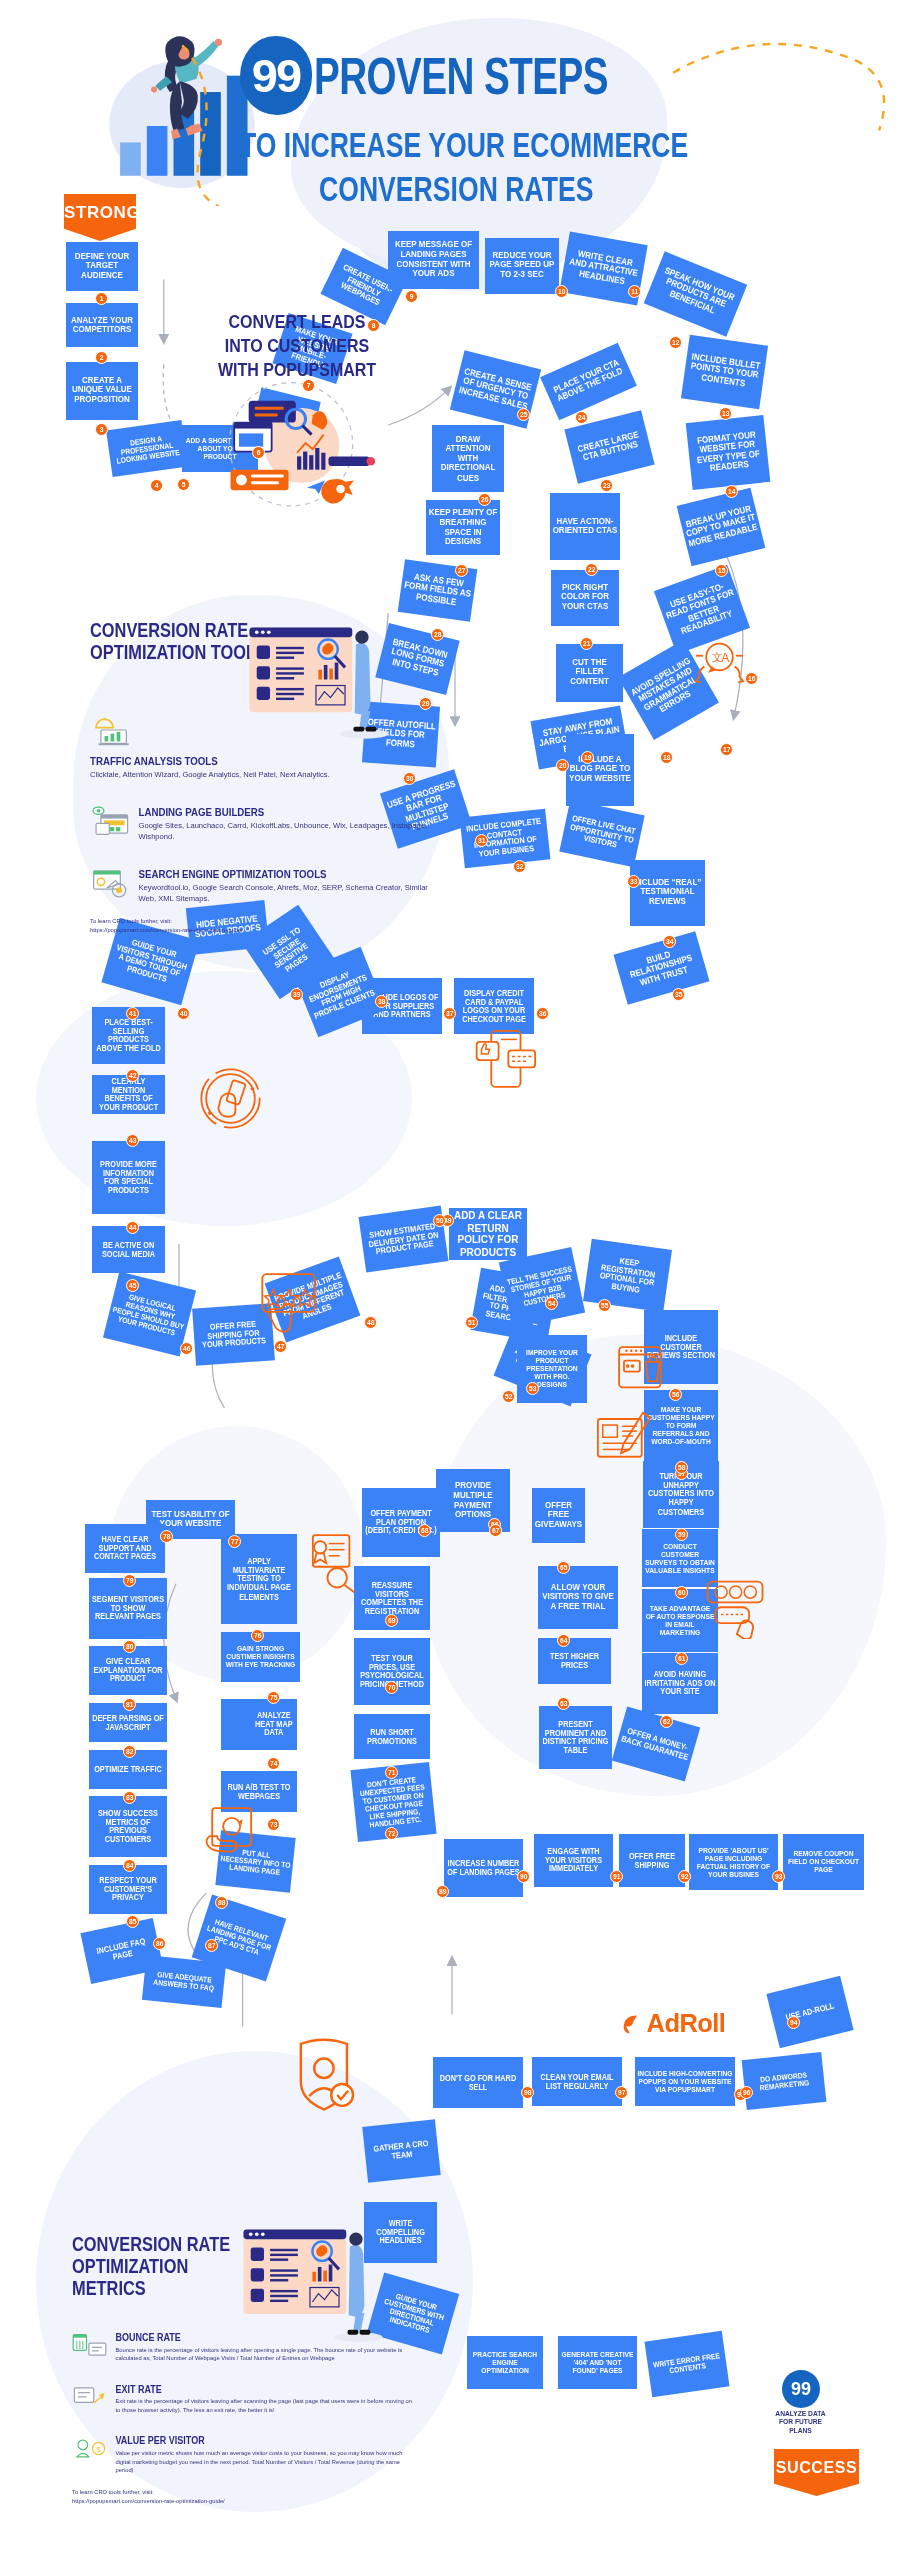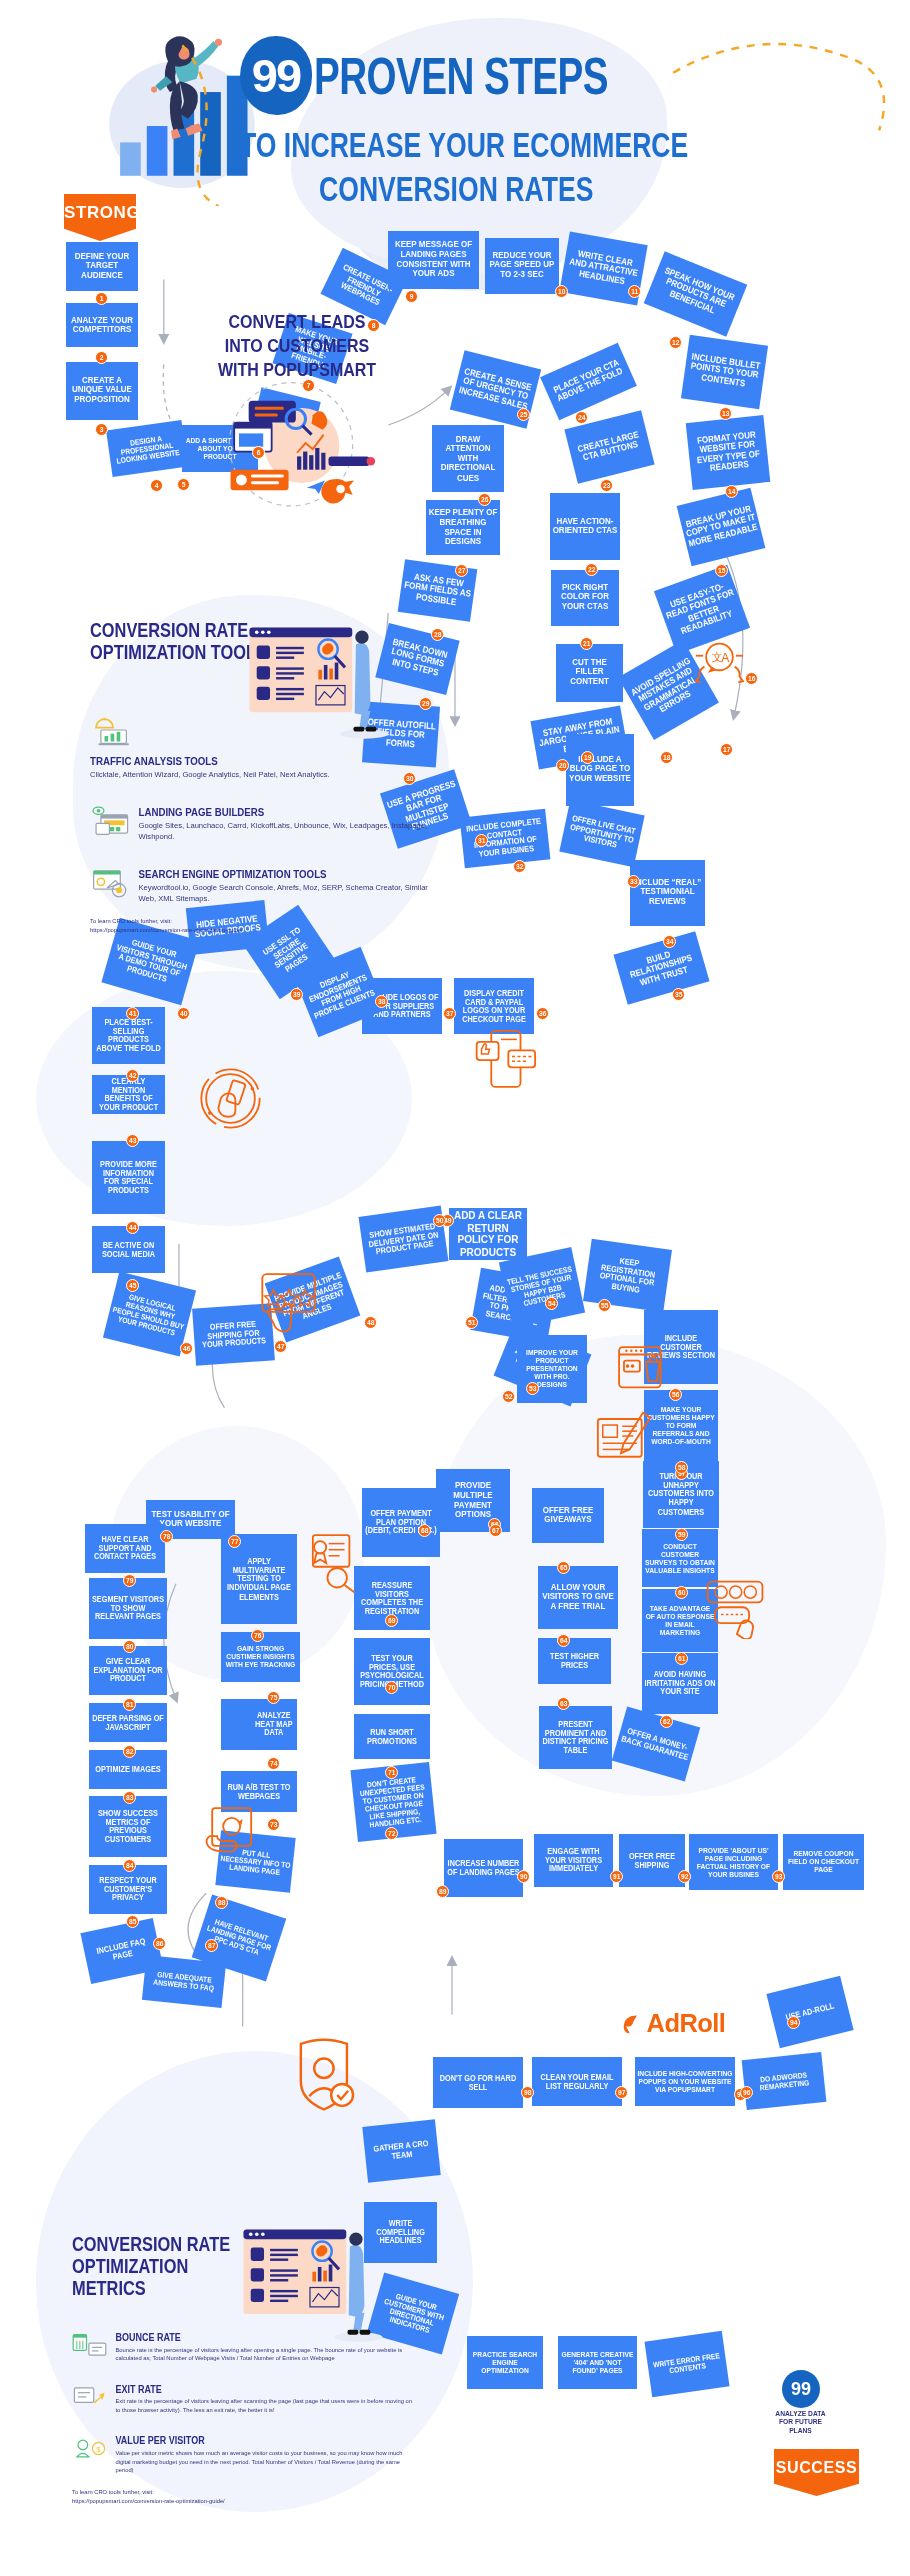--- a/index.html
+++ b/index.html
@@ -766,21 +766,21 @@
       </div>
       <div class="num" style="left: 557px; top: 1697px;">63</div>
       <div class="step" style="left: 538px; top: 1638px; width: 73px; height: 46px; font-size: 7.3px;">
         <span>TEST HIGHER PRICES</span>
       </div>
       <div class="num" style="left: 557px; top: 1634px;">64</div>
       <div class="step" style="left: 538px; top: 1566px; width: 80px; height: 63px; font-size: 8px;">
         <span>ALLOW YOUR VISITORS TO GIVE A FREE TRIAL</span>
       </div>
       <div class="num" style="left: 557px; top: 1561px;">65</div>
-      <div class="step" style="left: 532px; top: 1488px; width: 72px; height: 55px; font-size: 8px;">
+      <div class="step" style="left: 532px; top: 1488px; width: 53px; height: 55px; font-size: 8px;">
         <span>OFFER FREE GIVEAWAYS</span>
       </div>
       <div class="num" style="left: 488px; top: 1518px;">66</div>
       <div class="step" style="left: 436px; top: 1469px; width: 74px; height: 63px; font-size: 8px;">
         <span>PROVIDE MULTIPLE PAYMENT OPTIONS</span>
       </div>
       <div class="num" style="left: 489px; top: 1524px;">67</div>
       <div class="step" style="left: 362px; top: 1488px; width: 78px; height: 69px; font-size: 7.3px;">
         <span>OFFER PAYMENT PLAN OPTION (DEBIT, CREDI ETC.)</span>
       </div>
@@ -831,21 +831,21 @@
       <div class="num" style="left: 123px; top: 1574px;">79</div>
       <div class="step" style="left: 89px; top: 1646px; width: 78px; height: 49px; font-size: 7.3px;">
         <span>GIVE CLEAR EXPLANATION FOR PRODUCT</span>
       </div>
       <div class="num" style="left: 123px; top: 1640px;">80</div>
       <div class="step" style="left: 89px; top: 1703px; width: 78px; height: 39px; font-size: 7.3px;">
         <span>DEFER PARSING OF JAVASCRIPT</span>
       </div>
       <div class="num" style="left: 123px; top: 1698px;">81</div>
       <div class="step" style="left: 89px; top: 1750px; width: 78px; height: 39px; font-size: 7.3px;">
-        <span>OPTIMIZE IMAGES</span>
+        <span>OPTIMIZE TRAFFIC</span>
       </div>
       <div class="num" style="left: 123px; top: 1745px;">82</div>
       <div class="step" style="left: 89px; top: 1796px; width: 78px; height: 61px; font-size: 7.3px;">
         <span>SHOW SUCCESS METRICS OF PREVIOUS CUSTOMERS</span>
       </div>
       <div class="num" style="left: 123px; top: 1791px;">83</div>
       <div class="step" style="left: 89px; top: 1865px; width: 78px; height: 49px; font-size: 7.3px;">
         <span>RESPECT YOUR CUSTOMER'S PRIVACY</span>
       </div>
       <div class="num" style="left: 123px; top: 1859px;">84</div>

